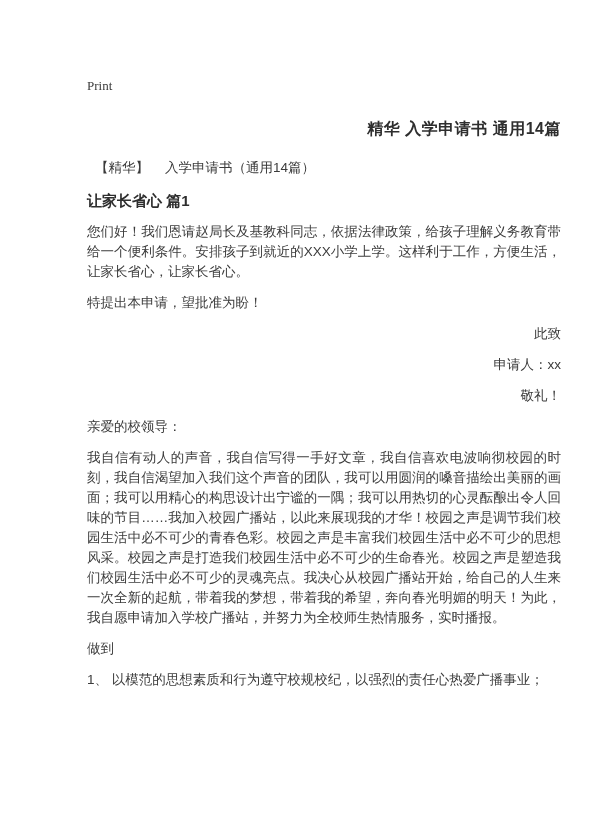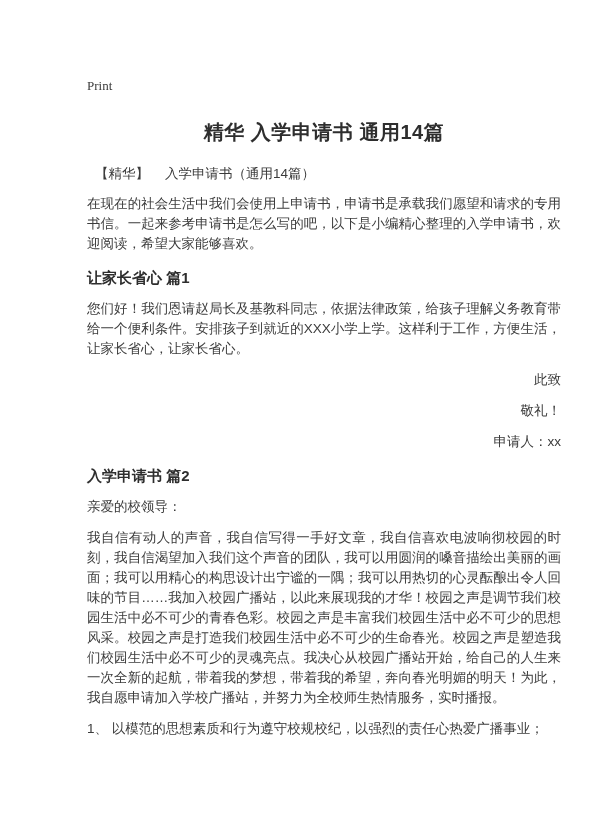--- a/index.html
+++ b/index.html
@@ -19,22 +19,22 @@
   .print-link {
     display: inline-block;
     font-family: "Liberation Serif", "DejaVu Serif", serif;
     font-size: 13px;
     color: #3b3b3b;
     text-decoration: none;
     cursor: pointer;
   }
   .doc-title {
     margin-top: 17px;
-    text-align: center;
-    font-size: 20px;
+    text-align: right;
+    font-size: 16px;
     font-weight: bold;
     color: #2e2e2e;
     letter-spacing: 0.5px;
   }
   .subtitle {
     margin-top: 19px;
     font-size: 13.5px;
     color: #3b3b3b;
   }
   .subtitle .tag { font-weight: normal; }
@@ -59,36 +59,36 @@
 <div class="page">
 
   <a class="print-link">Print</a>
 
   <h1 class="doc-title">精华 入学申请书 通用14篇</h1>
 
   <p class="subtitle">
     <span class="tag">【精华】</span><span>入学申请书（通用14篇）</span>
   </p>
 
-  <p class="para">在现在的社会生活中我们会使用上申请书，申请书是承载我们愿望和请求的专用书信。一起来参考申请书是怎么写的吧，以下是小编精心整理的入学申请书，欢迎阅读，希望大家能够喜欢。</p>
 
   <h3 class="section-heading">让家长省心 篇1</h3>
 
 
   <p class="para">您们好！我们恩请赵局长及基教科同志，依据法律政策，给孩子理解义务教育带给一个便利条件。安排孩子到就近的XXX小学上学。这样利于工作，方便生活，让家长省心，让家长省心。</p>
 
+  <p class="para">特提出本申请，望批准为盼！</p>
 
   <p class="para sig">此致</p>
 
+  <p class="para sig">申请人：xx</p>
+
   <p class="para sig">敬礼！</p>
 
-  <p class="para sig">申请人：xx</p>
-
-  <h3 class="section-heading">入学申请书 篇2</h3>
 
   <p class="para">亲爱的校领导：</p>
 
   <p class="para">我自信有动人的声音，我自信写得一手好文章，我自信喜欢电波响彻校园的时刻，我自信渴望加入我们这个声音的团队，我可以用圆润的嗓音描绘出美丽的画面；我可以用精心的构思设计出宁谧的一隅；我可以用热切的心灵酝酿出令人回味的节目……我加入校园广播站，以此来展现我的才华！校园之声是调节我们校园生活中必不可少的青春色彩。校园之声是丰富我们校园生活中必不可少的思想风采。校园之声是打造我们校园生活中必不可少的生命春光。校园之声是塑造我们校园生活中必不可少的灵魂亮点。我决心从校园广播站开始，给自己的人生来一次全新的起航，带着我的梦想，带着我的希望，奔向春光明媚的明天！为此，我自愿申请加入学校广播站，并努力为全校师生热情服务，实时播报。</p>
 
+  <p class="para">做到</p>
 
   <p class="para">1、 以模范的思想素质和行为遵守校规校纪，以强烈的责任心热爱广播事业；</p>
 
 </div>
 
 </body></html>

